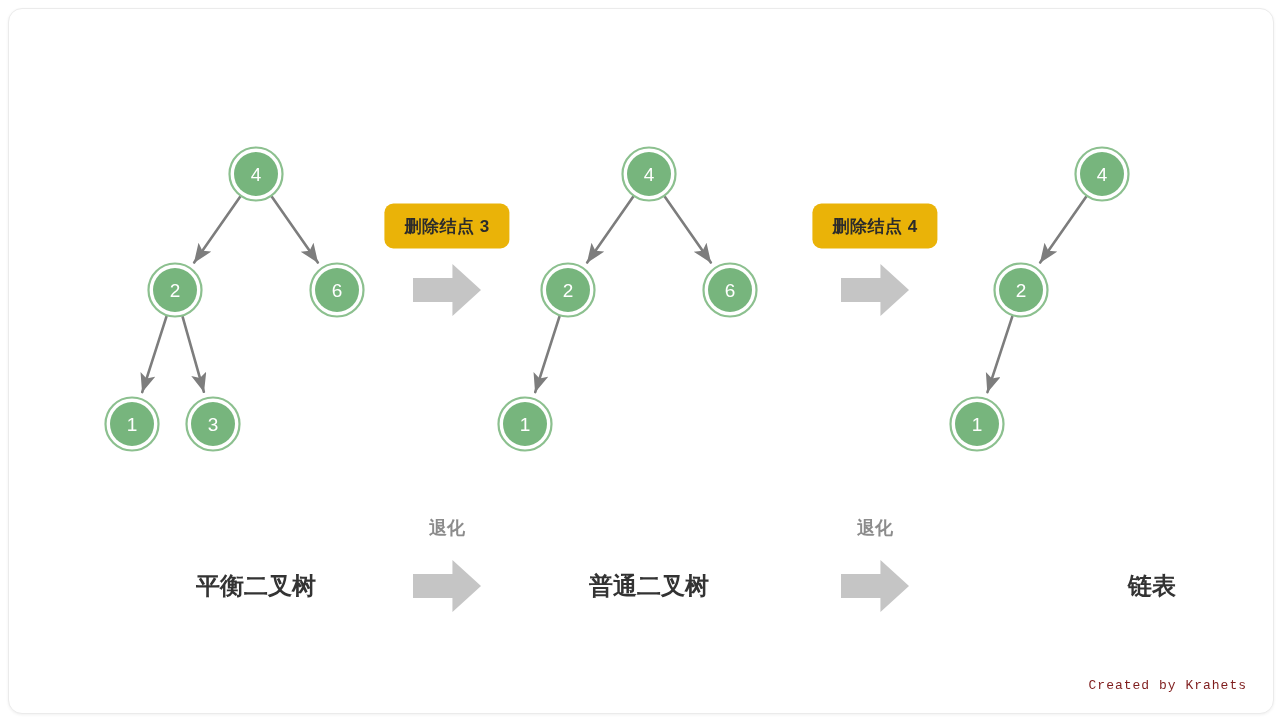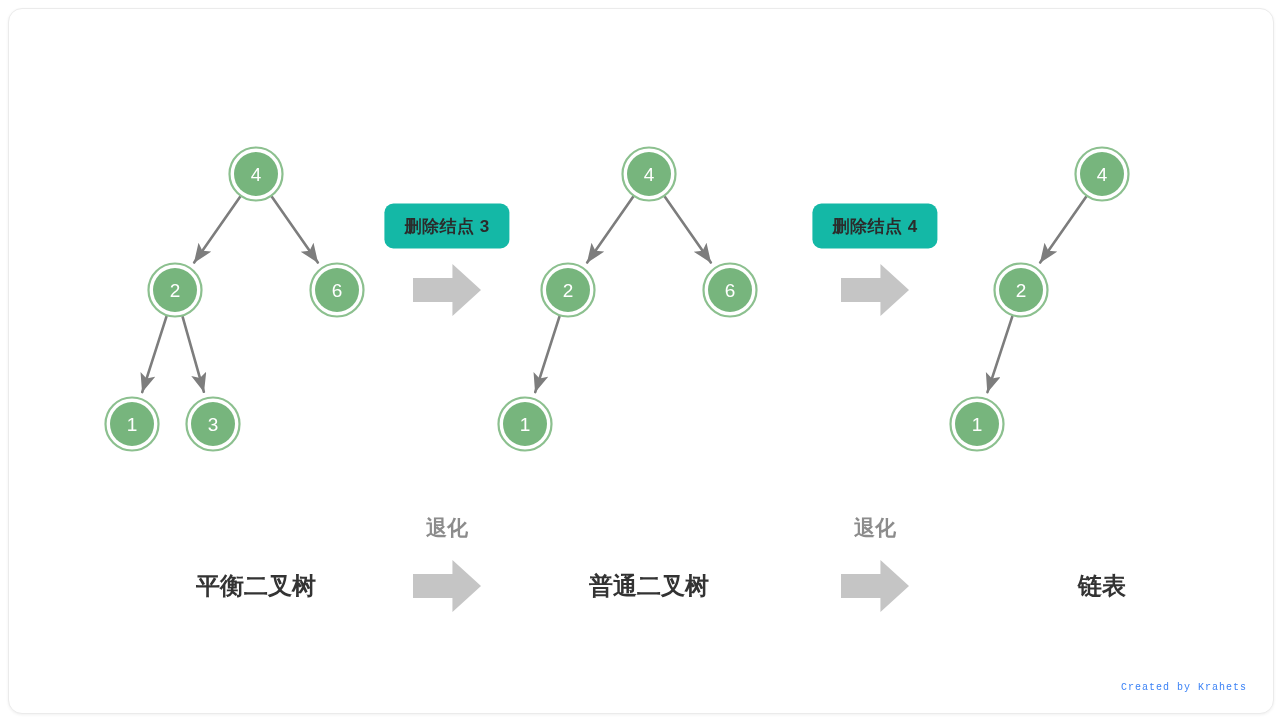--- a/index.html
+++ b/index.html
@@ -15,37 +15,37 @@
   }
   #stage{position:absolute;left:0;top:0;width:1264px;height:704px;}
   svg.layer{position:absolute;left:0;top:0;width:1264px;height:704px;overflow:visible;}
 
   .node-num{
     font-family:"Liberation Sans","DejaVu Sans",sans-serif;
     font-size:19px;fill:#ffffff;text-anchor:middle;dominant-baseline:central;
   }
   .op-chip{
     position:absolute;transform:translate(-50%,-50%);
-    background:#14b8a6;border-radius:9px;
+    background:#eab308;border-radius:9px;
     padding:11px 20px;white-space:nowrap;
     font-size:17px;font-weight:bold;color:#2b2b2b;
     letter-spacing:0.5px;
   }
   .cap-label{
     position:absolute;transform:translate(-50%,-50%);
     white-space:nowrap;font-size:24px;font-weight:bold;color:#333333;
   }
   .degen-label{
     position:absolute;transform:translate(-50%,-50%);
-    white-space:nowrap;font-size:21px;font-weight:bold;color:#8c8c8c;
+    white-space:nowrap;font-size:18px;font-weight:bold;color:#8c8c8c;
   }
   .credit{
     position:absolute;right:26px;bottom:20px;
     font-family:"Liberation Mono","DejaVu Sans Mono",monospace;
-    font-size:10px;color:#3b82f6;letter-spacing:1px;
+    font-size:13px;color:#7f1d1d;letter-spacing:1px;
   }
 </style>
 </head>
 <body>
 
 <div id="card">
   <div id="stage">
 
     <svg class="layer" id="svg-layer">
       <defs>
@@ -134,21 +134,21 @@
         </g>
     </svg>
 
     <div id="ops-group">
         <div class="op-chip" style="left: 438px; top: 217px;">删除结点  3</div>
         <div class="op-chip" style="left: 866px; top: 217px;">删除结点  4</div>
       </div>
     <div id="captions-group">
         <div class="cap-label" style="left: 247px; top: 577px;">平衡二叉树</div>
         <div class="cap-label" style="left: 640px; top: 577px;">普通二叉树</div>
-        <div class="cap-label" style="left: 1093px; top: 577px;">链表</div>
+        <div class="cap-label" style="left: 1143px; top: 577px;">链表</div>
       </div>
     <div id="degen-group">
         <div class="degen-label" style="left: 438px; top: 519px;">退化</div>
         <div class="degen-label" style="left: 866px; top: 519px;">退化</div>
       </div>
 
     <div class="credit">Created by Krahets</div>
   </div>
 </div>
 

